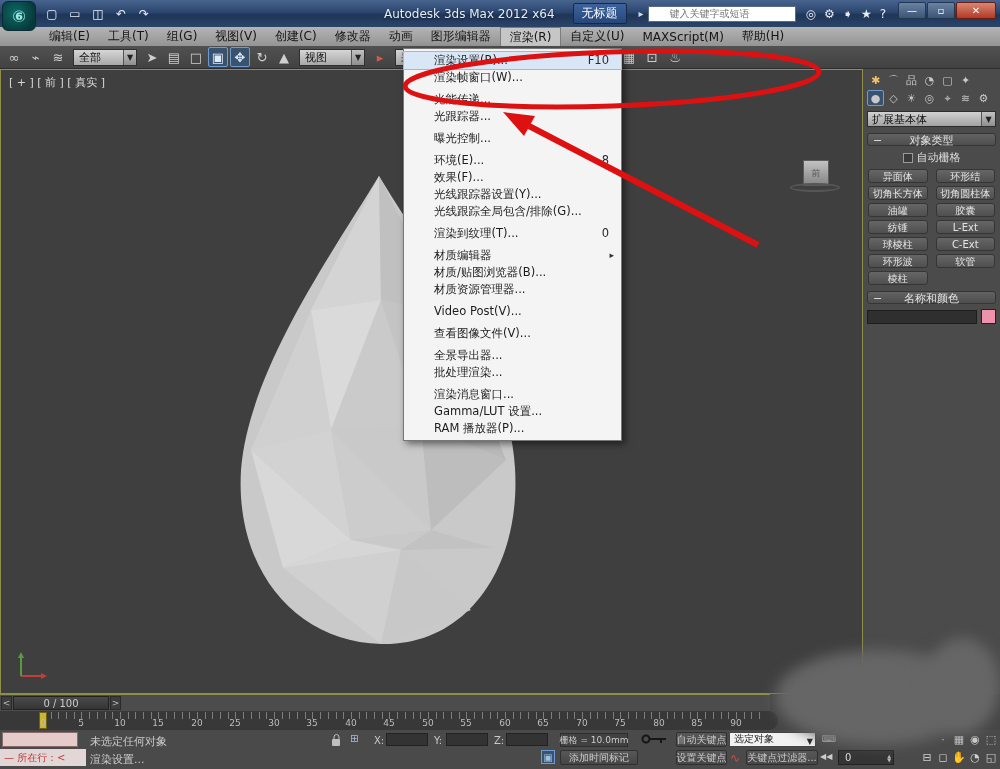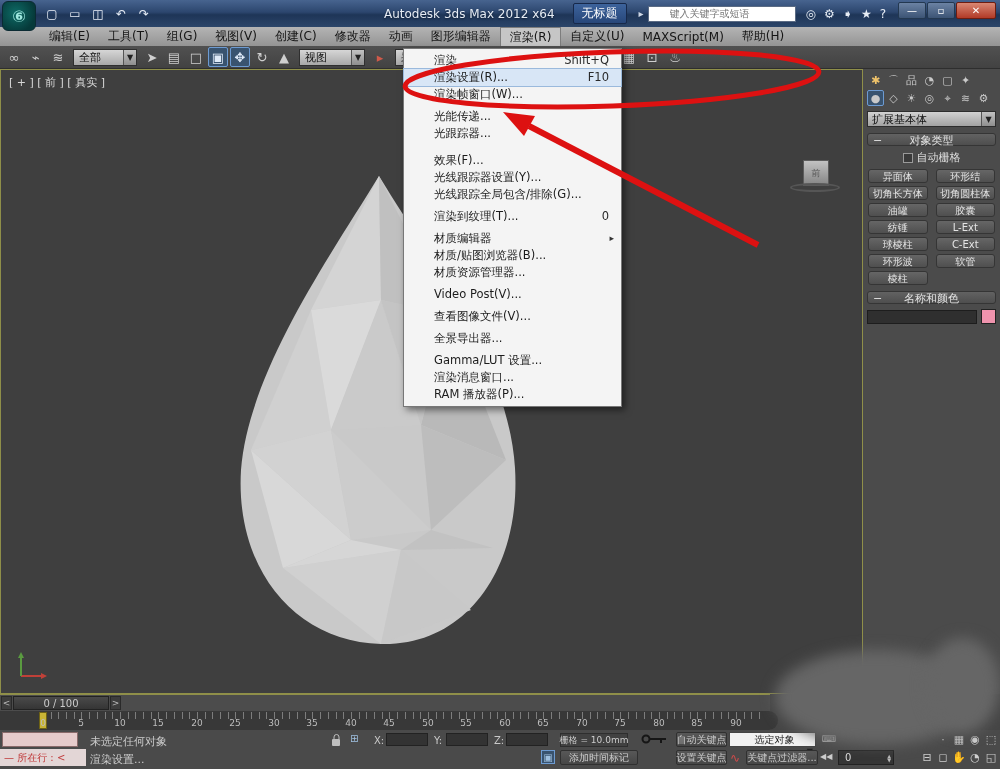--- a/index.html
+++ b/index.html
@@ -86,21 +86,21 @@
   .statusbar{position:relative;height:39px;background:#4a4a4a;font-size:10px;color:#ccc;}
   .sb{position:absolute;white-space:nowrap;}
   .listener-pink{left:2px;top:2px;width:76px;height:15px;background:#e6cbcb;border:1px solid #8a6a6a;}
   .listener-line{left:0px;top:19px;width:86px;height:17px;background:#e3d6d6;color:#c03a3a;font-size:10px;display:flex;align-items:center;padding-left:4px;}
   .prompt1{left:90px;top:4px;font-size:11px;}
   .prompt2{left:90px;top:22px;font-size:11px;}
   .coord-label{top:5px;color:#c9c9c9;}
   .coord-field{top:3px;width:42px;height:13px;background:#333;border:1px solid #222;}
   .grid-box{left:560px;top:3px;width:68px;height:14px;background:#414141;border:1px solid #2e2e2e;display:flex;align-items:center;justify-content:center;font-size:9px;}
   .sb-btn{height:15px;background:linear-gradient(#585858,#464646);border:1px solid #303030;border-radius:2px;display:flex;align-items:center;justify-content:center;padding:0 3px;font-size:10px;}
-  .sel-dd{left:729px;top:2px;width:87px;height:15px;background:#f2f2f2;color:#222;border:1px solid #444;display:flex;align-items:center;padding-left:4px;font-size:10px;flex-direction:column;}
+  .sel-dd{left:729px;top:2px;width:87px;height:15px;background:#f2f2f2;color:#222;border:1px solid #444;display:flex;align-items:flex-end;padding-left:4px;font-size:10px;}
   .sel-dd .dd-arrow{margin-left:auto;font-size:8px;color:#222;padding-right:2px;}
   .frame-field{left:838px;top:20px;width:56px;height:15px;background:#353535;border:1px solid #222;color:#ddd;display:flex;align-items:center;padding-left:6px;}
   .spinner{margin-left:auto;display:flex;flex-direction:column;font-size:5px;color:#bbb;line-height:4px;padding-right:2px;}
   .nav-icons{position:absolute;right:2px;width:96px;display:flex;flex-wrap:wrap;gap:2px;justify-content:flex-end;}
   .nav-icons .ticon{width:14px;height:14px;display:flex;align-items:center;justify-content:center;font-size:11px;color:#cfcfcf;}
   .green{color:#7ec264;}
 
   
   .annotation{position:absolute;inset:0;z-index:40;pointer-events:none;}
   .blob{position:absolute;background:#666;filter:blur(7px);border-radius:50%;z-index:35;}
@@ -298,24 +298,20 @@
         <div class="name-row">
           <div class="name-input"></div>
           <div class="color-swatch"></div>
         </div>
       </div>
     </div>
   </div>
 
   <div class="menu">
 
-  <div class="mi">
-        <span class="mi-label">渲染</span>
-        <span class="mi-short">Shift+Q</span>
-      </div>
       <div class="mi active">
         <span class="mi-label">渲染设置(R)...</span>
         <span class="mi-short">F10</span>
       </div>
       <div class="mi">
         <span class="mi-label">渲染帧窗口(W)...</span>
         <span class="mi-short"></span>
       </div>
       <div class="mi sep">
         
@@ -326,23 +322,31 @@
         <span class="mi-short"></span>
       </div>
       <div class="mi">
         <span class="mi-label">光跟踪器...</span>
         <span class="mi-short"></span>
       </div>
       <div class="mi sep">
         
         
       </div>
-      <div class="mi sep">
-        
-        
+      <div class="mi">
+        <span class="mi-label">曝光控制...</span>
+        <span class="mi-short"></span>
+      </div>
+      <div class="mi sep">
+        
+        
+      </div>
+      <div class="mi">
+        <span class="mi-label">环境(E)...</span>
+        <span class="mi-short">8</span>
       </div>
       <div class="mi">
         <span class="mi-label">效果(F)...</span>
         <span class="mi-short"></span>
       </div>
       <div class="mi">
         <span class="mi-label">光线跟踪器设置(Y)...</span>
         <span class="mi-short"></span>
       </div>
       <div class="mi">
@@ -390,30 +394,34 @@
         <span class="mi-short"></span>
       </div>
       <div class="mi sep">
         
         
       </div>
       <div class="mi">
         <span class="mi-label">全景导出器...</span>
         <span class="mi-short"></span>
       </div>
-      <div class="mi sep">
-        
-        
+      <div class="mi">
+        <span class="mi-label">批处理渲染...</span>
+        <span class="mi-short"></span>
+      </div>
+      <div class="mi sep">
+        
+        
+      </div>
+      <div class="mi">
+        <span class="mi-label">渲染消息窗口...</span>
+        <span class="mi-short"></span>
       </div>
       <div class="mi">
         <span class="mi-label">Gamma/LUT 设置...</span>
-        <span class="mi-short"></span>
-      </div>
-      <div class="mi">
-        <span class="mi-label">渲染消息窗口...</span>
         <span class="mi-short"></span>
       </div>
       <div class="mi">
         <span class="mi-label">RAM 播放器(P)...</span>
         <span class="mi-short"></span>
       </div>
     </div>
 
   <div class="trackbar">
     <span class="tb-left">&lt;</span>

